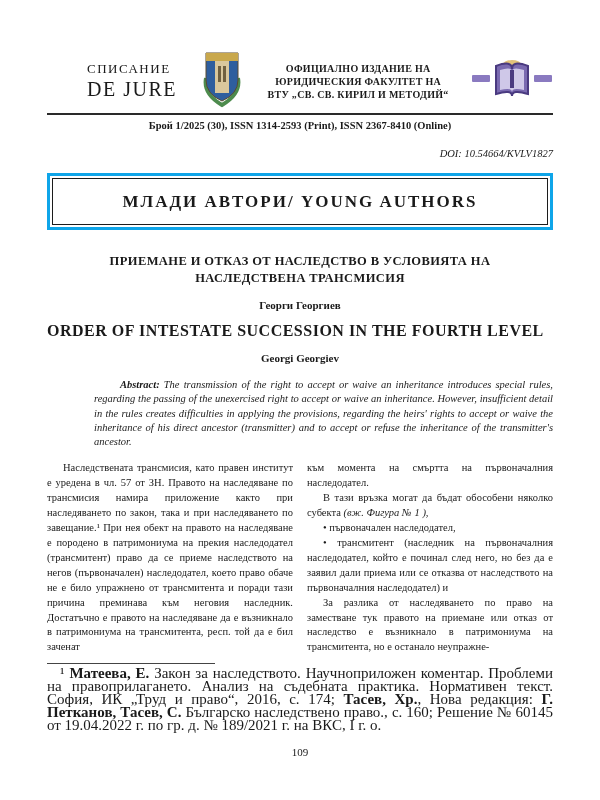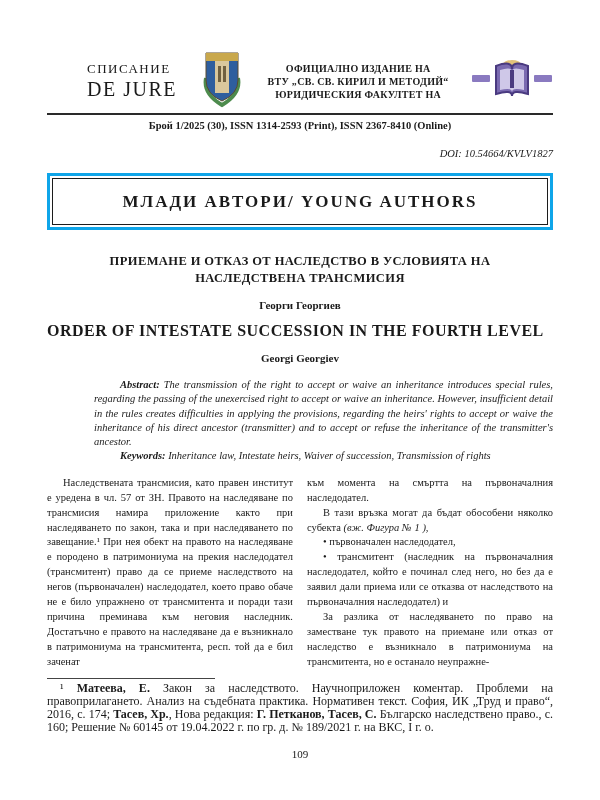--- a/index.html
+++ b/index.html
@@ -80,21 +80,21 @@
   .col { flex: 1 1 0; text-align: justify; }
   .col h3 { font-size: 11px; font-weight: bold; text-indent: 16px; text-align: left; }
   .col p.indent { text-indent: 16px; }
   .col p.bullet-item { text-indent: 16px; }
 
   
   .footnote-sep {
     width: 168px; border-top: 1px solid #444; margin-top: 8px;
   }
   .footnote {
-    margin-top: 3px; font-size: 12px; line-height: 13px;
+    margin-top: 3px; font-size: 15px; line-height: 13px;
     text-align: justify; text-indent: 13px;
   }
   .page-number { text-align: center; font-size: 11px; margin-top: 14px; }
 </style>
 </head>
 <body>
 
 <div class="page">
 
   <header class="masthead">
@@ -109,22 +109,22 @@
         <path d="M5 3 h32 v27 q0 14 -16 21 q-16 -7 -16 -21 z" stroke="#5a4a2f" stroke-width="1" fill="#2e5e9e"></path>
         <rect x="5" y="3" width="32" height="8" fill="#c9a84c"></rect>
         <rect x="14" y="11" width="14" height="32" fill="#d9c79c"></rect>
         <rect x="17" y="16" width="3" height="16" fill="#70603f"></rect>
         <rect x="22" y="16" width="3" height="16" fill="#70603f"></rect>
       </svg>
     </div>
 
     <div class="publisher">
       <div>ОФИЦИАЛНО ИЗДАНИЕ НА</div>
+      <div>ЮРИДИЧЕСКИЯ ФАКУЛТЕТ НА</div>
       <div>ВТУ „СВ. СВ. КИРИЛ И МЕТОДИЙ“</div>
-      <div>ЮРИДИЧЕСКИЯ ФАКУЛТЕТ НА</div>
     </div>
 
     <div class="emblem">
       <svg width="82" height="46" viewBox="0 0 82 46" aria-hidden="true">
         <rect x="1" y="19" width="18" height="7" rx="1" fill="#8a7ac0"></rect>
         <rect x="63" y="19" width="18" height="7" rx="1" fill="#8a7ac0"></rect>
         <ellipse cx="41" cy="8" rx="9" ry="4" fill="#e2c27a"></ellipse>
         <path d="M25 10 q16 -6 16 3 q0 -9 16 -3 v28 q-16 -5 -16 2 q0 -7 -16 -2 z" stroke-width="2" stroke="#4a3a80" fill="#7a6ab0"></path>
         <path d="M29 14 q12 -4 12 2 q0 -6 12 -2 v20 q-12 -3 -12 2 q0 -5 -12 -2 z" fill="#cfc8e8"></path>
         <rect x="39" y="14" width="4" height="18" fill="#4a3a80"></rect>
@@ -140,21 +140,20 @@
     <div class="banner-inner">МЛАДИ АВТОРИ/ YOUNG AUTHORS</div>
   </div>
 
   <h1 class="title-bg">ПРИЕМАНЕ И ОТКАЗ ОТ НАСЛЕДСТВО В УСЛОВИЯТА НА НАСЛЕДСТВЕНА ТРАНСМИСИЯ</h1>
   <div class="author">Георги Георгиев</div>
   <h2 class="title-en">ORDER OF INTESTATE SUCCESSION IN THE FOURTH LEVEL</h2>
   <div class="author">Georgi Georgiev</div>
 
   <div class="abstract-block">
     <p class="lead"><span class="b">Abstract:</span><span> The transmission of the right to accept or waive an inheritance introduces special rules, regarding the passing of the unexercised right to accept or waive an inheritance. However, insufficient detail in the rules creates difficulties in applying the provisions, regarding the heirs' rights to accept or waive the inheritance of his direct ancestor (transmitter) and to accept or refuse the inheritance of the transmitter's ancestor.</span></p>
-    <p class="lead"><span class="b">Keywords:</span><span> Inheritance law, Intestate heirs, Waiver of succession, Transmission of rights</span></p>
   </div>
 
   <div class="columns">
     <div class="col">
       <p class="indent">Наследствената трансмисия, като правен институт е уредена в чл. 57 от ЗН. Правото на наследяване по трансмисия намира приложение както при наследяването по закон, така и при наследяването по завещание.¹ При нея обект на правото на наследяване е породено в патримониума на прекия наследодател (трансмитент) право да се приеме наследството на негов (първоначален) наследодател, което право обаче не е било упражнено от трансмитента и поради тази причина преминава към неговия наследник. Достатъчно е правото на наследяване да е възникнало в патримониума на трансмитента, респ. той да е бил заченат</p>
     </div>
     <div class="col">
       <p>към момента на смъртта на първоначалния наследодател.</p>
       <p class="indent"><span>В тази връзка могат да бъдат обособени няколко субекта </span><span class="i">(вж. Фигура № 1 ),</span></p>
       <div>

